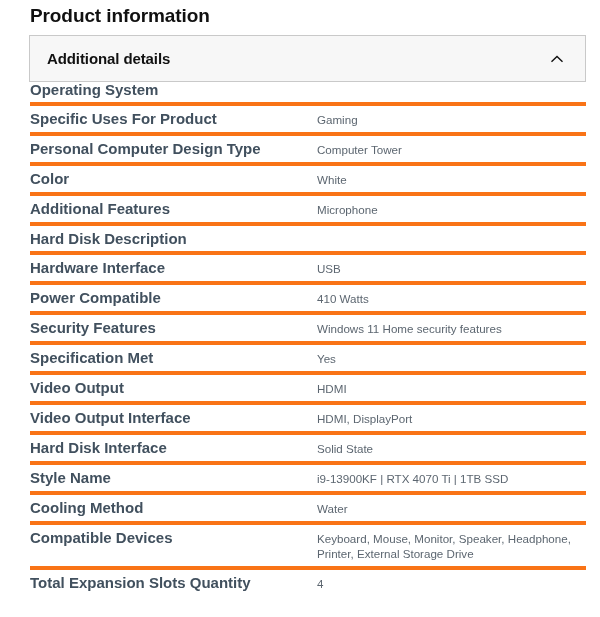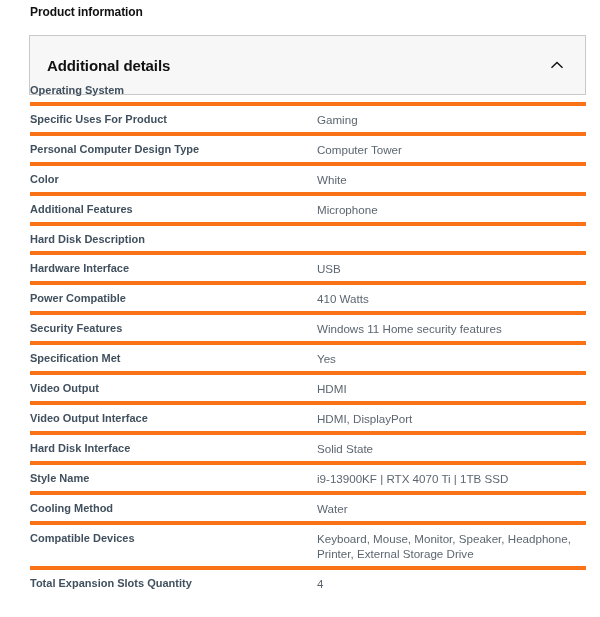--- a/index.html
+++ b/index.html
@@ -20,33 +20,33 @@
     width: 600px;
     height: 617px;
     box-sizing: border-box;
   }
 
   
   .section-title {
     position: absolute;
     left: 30px;
     top: 5px;
-    font-size: 12px;
+    font-size: 19px;
     font-weight: bold;
     color: #111111;
     letter-spacing: -0.1px;
   }
 
   
   .panel {
     position: absolute;
     left: 29px;
     top: 35px;
     width: 557px;
-    height: 60px;
+    height: 47px;
     box-sizing: border-box;
     background: #f7f7f7;
     border: 1px solid #c9c9c9;
     display: flex;
     align-items: center;
     justify-content: space-between;
     padding: 0 18px 0 17px;
     cursor: pointer;
   }
   .panel-title {
@@ -81,21 +81,21 @@
     padding: 6px 0 5px 0;
     min-height: 14px;
   }
   .row:first-child {
     border-top: none;
     padding-top: 4px;
   }
   .row-label {
     width: 287px;
     flex: none;
-    font-size: 11px;
+    font-size: 15px;
     font-weight: bold;
     color: #41505e;
     line-height: 14px;
     padding-right: 8px;
     box-sizing: border-box;
   }
   .row-value {
     flex: 1;
     font-size: 11.6px;
     font-weight: normal;

